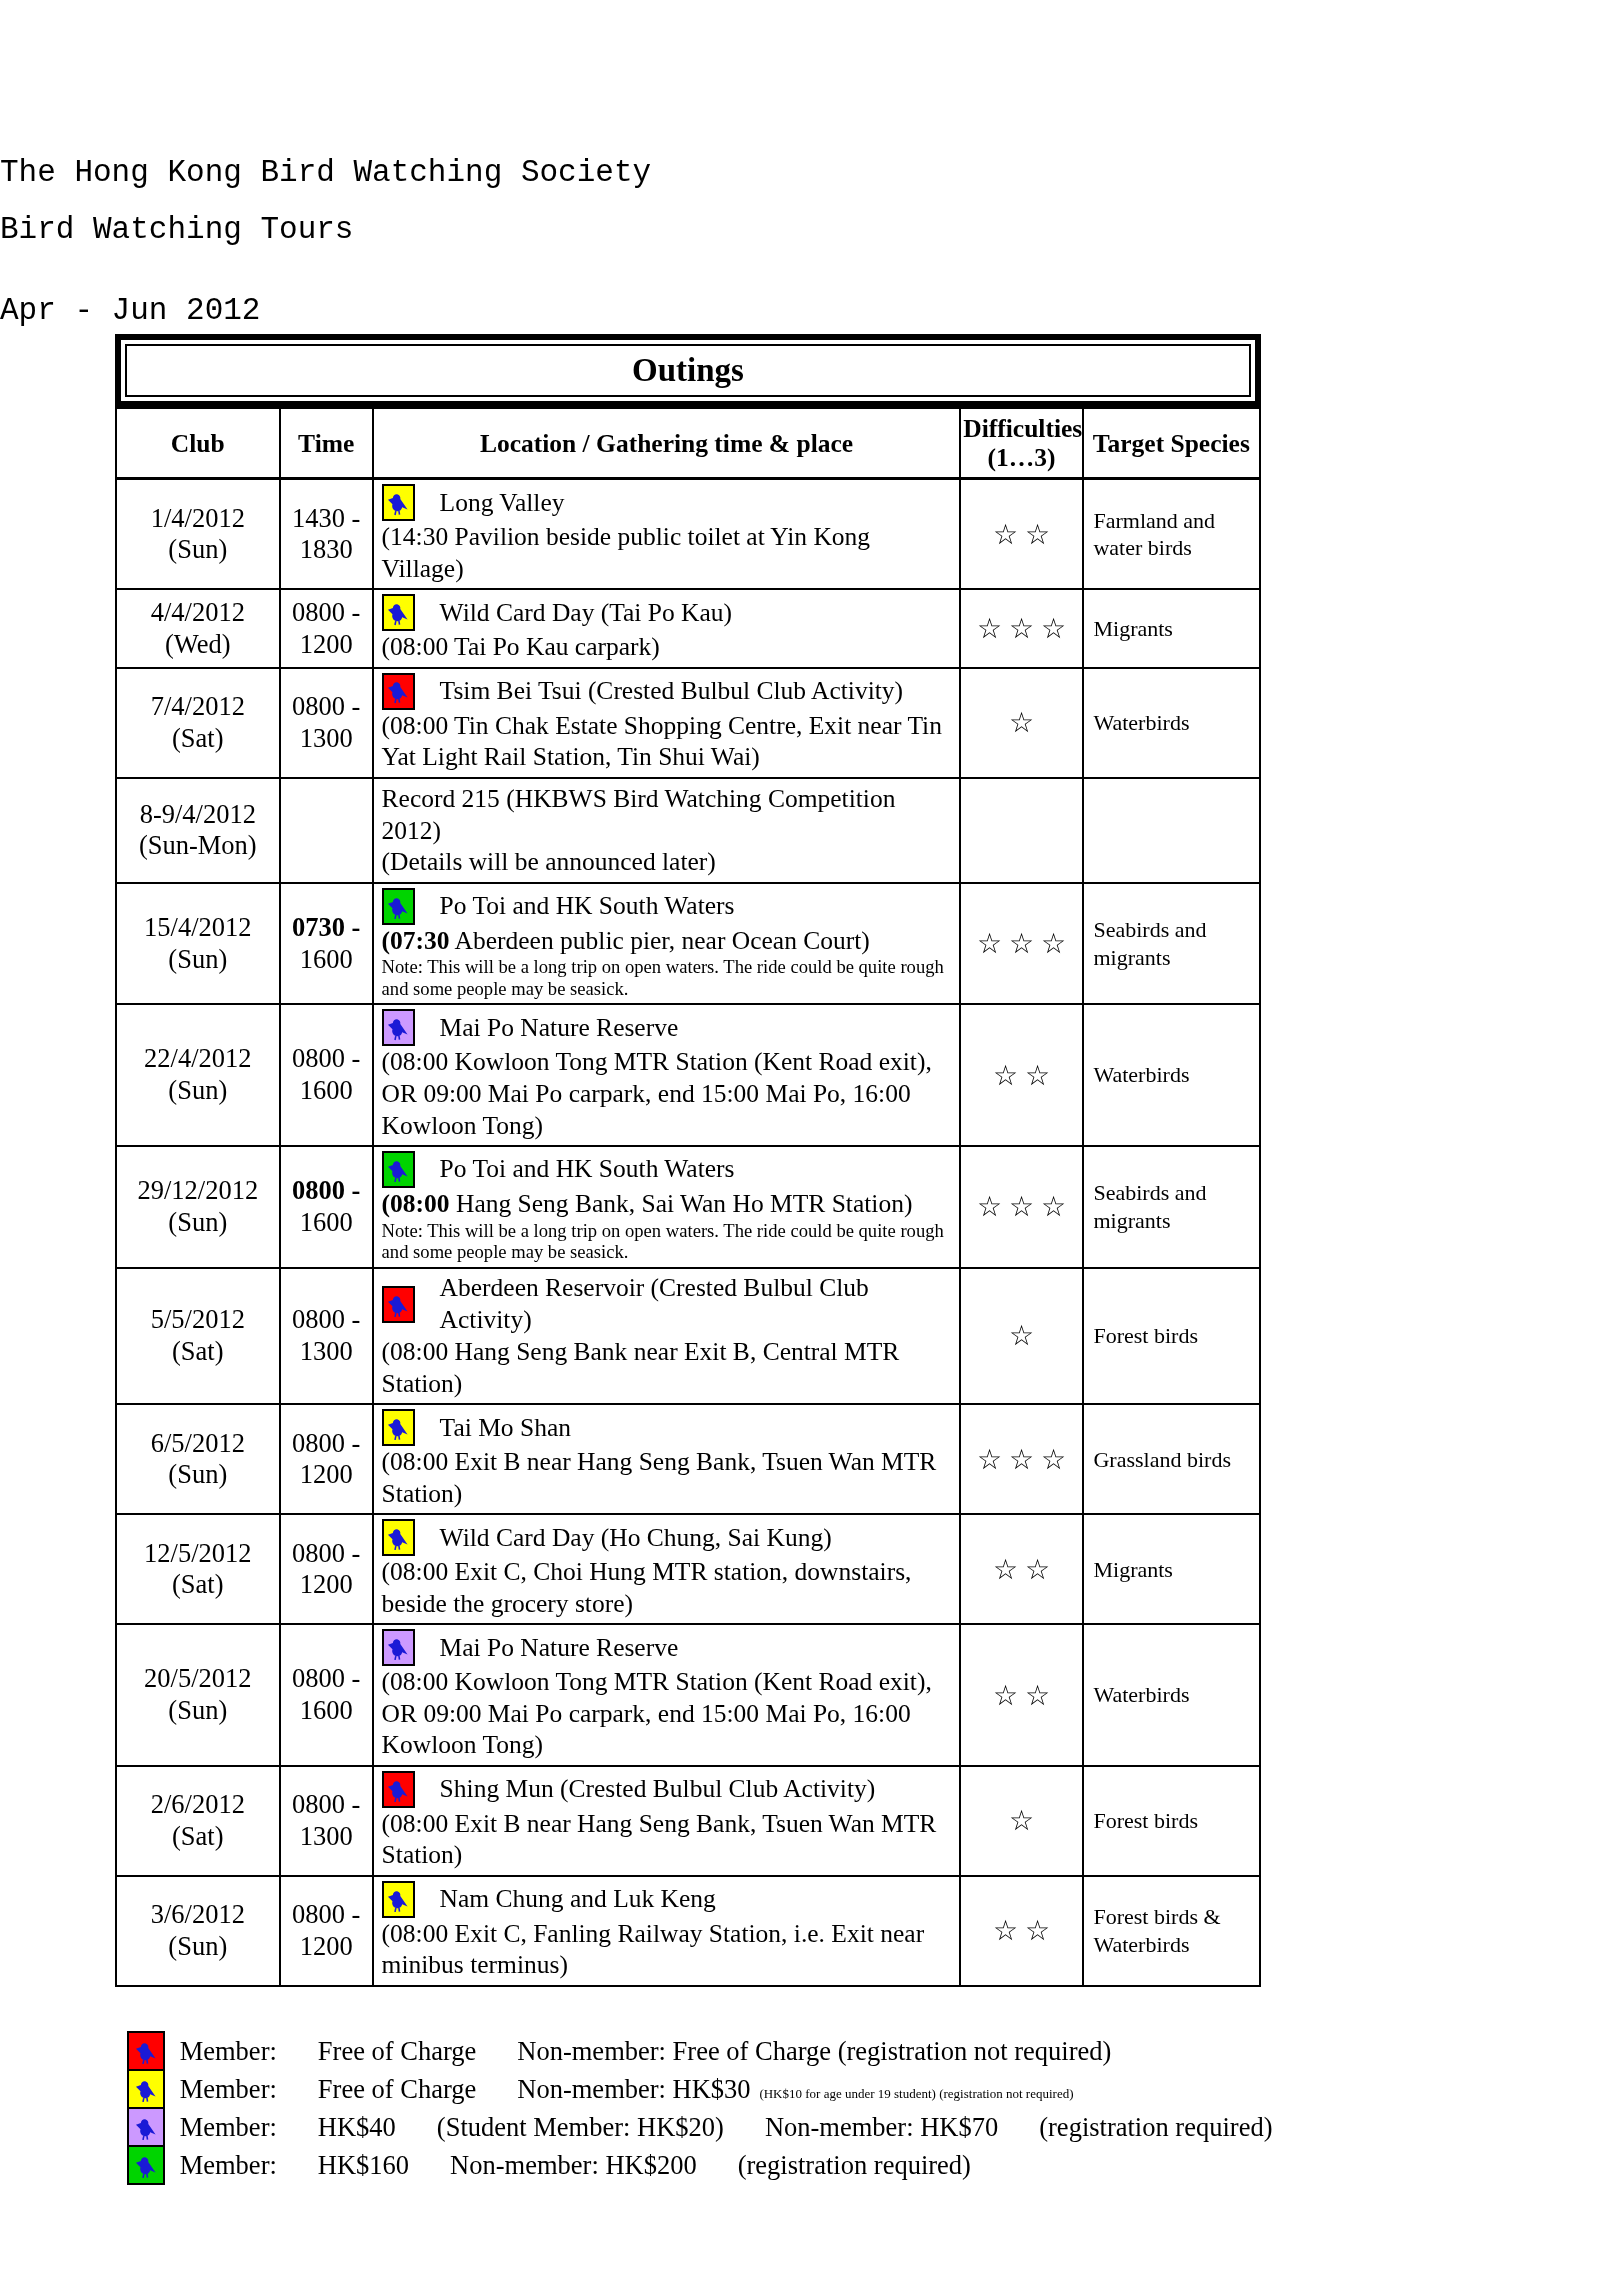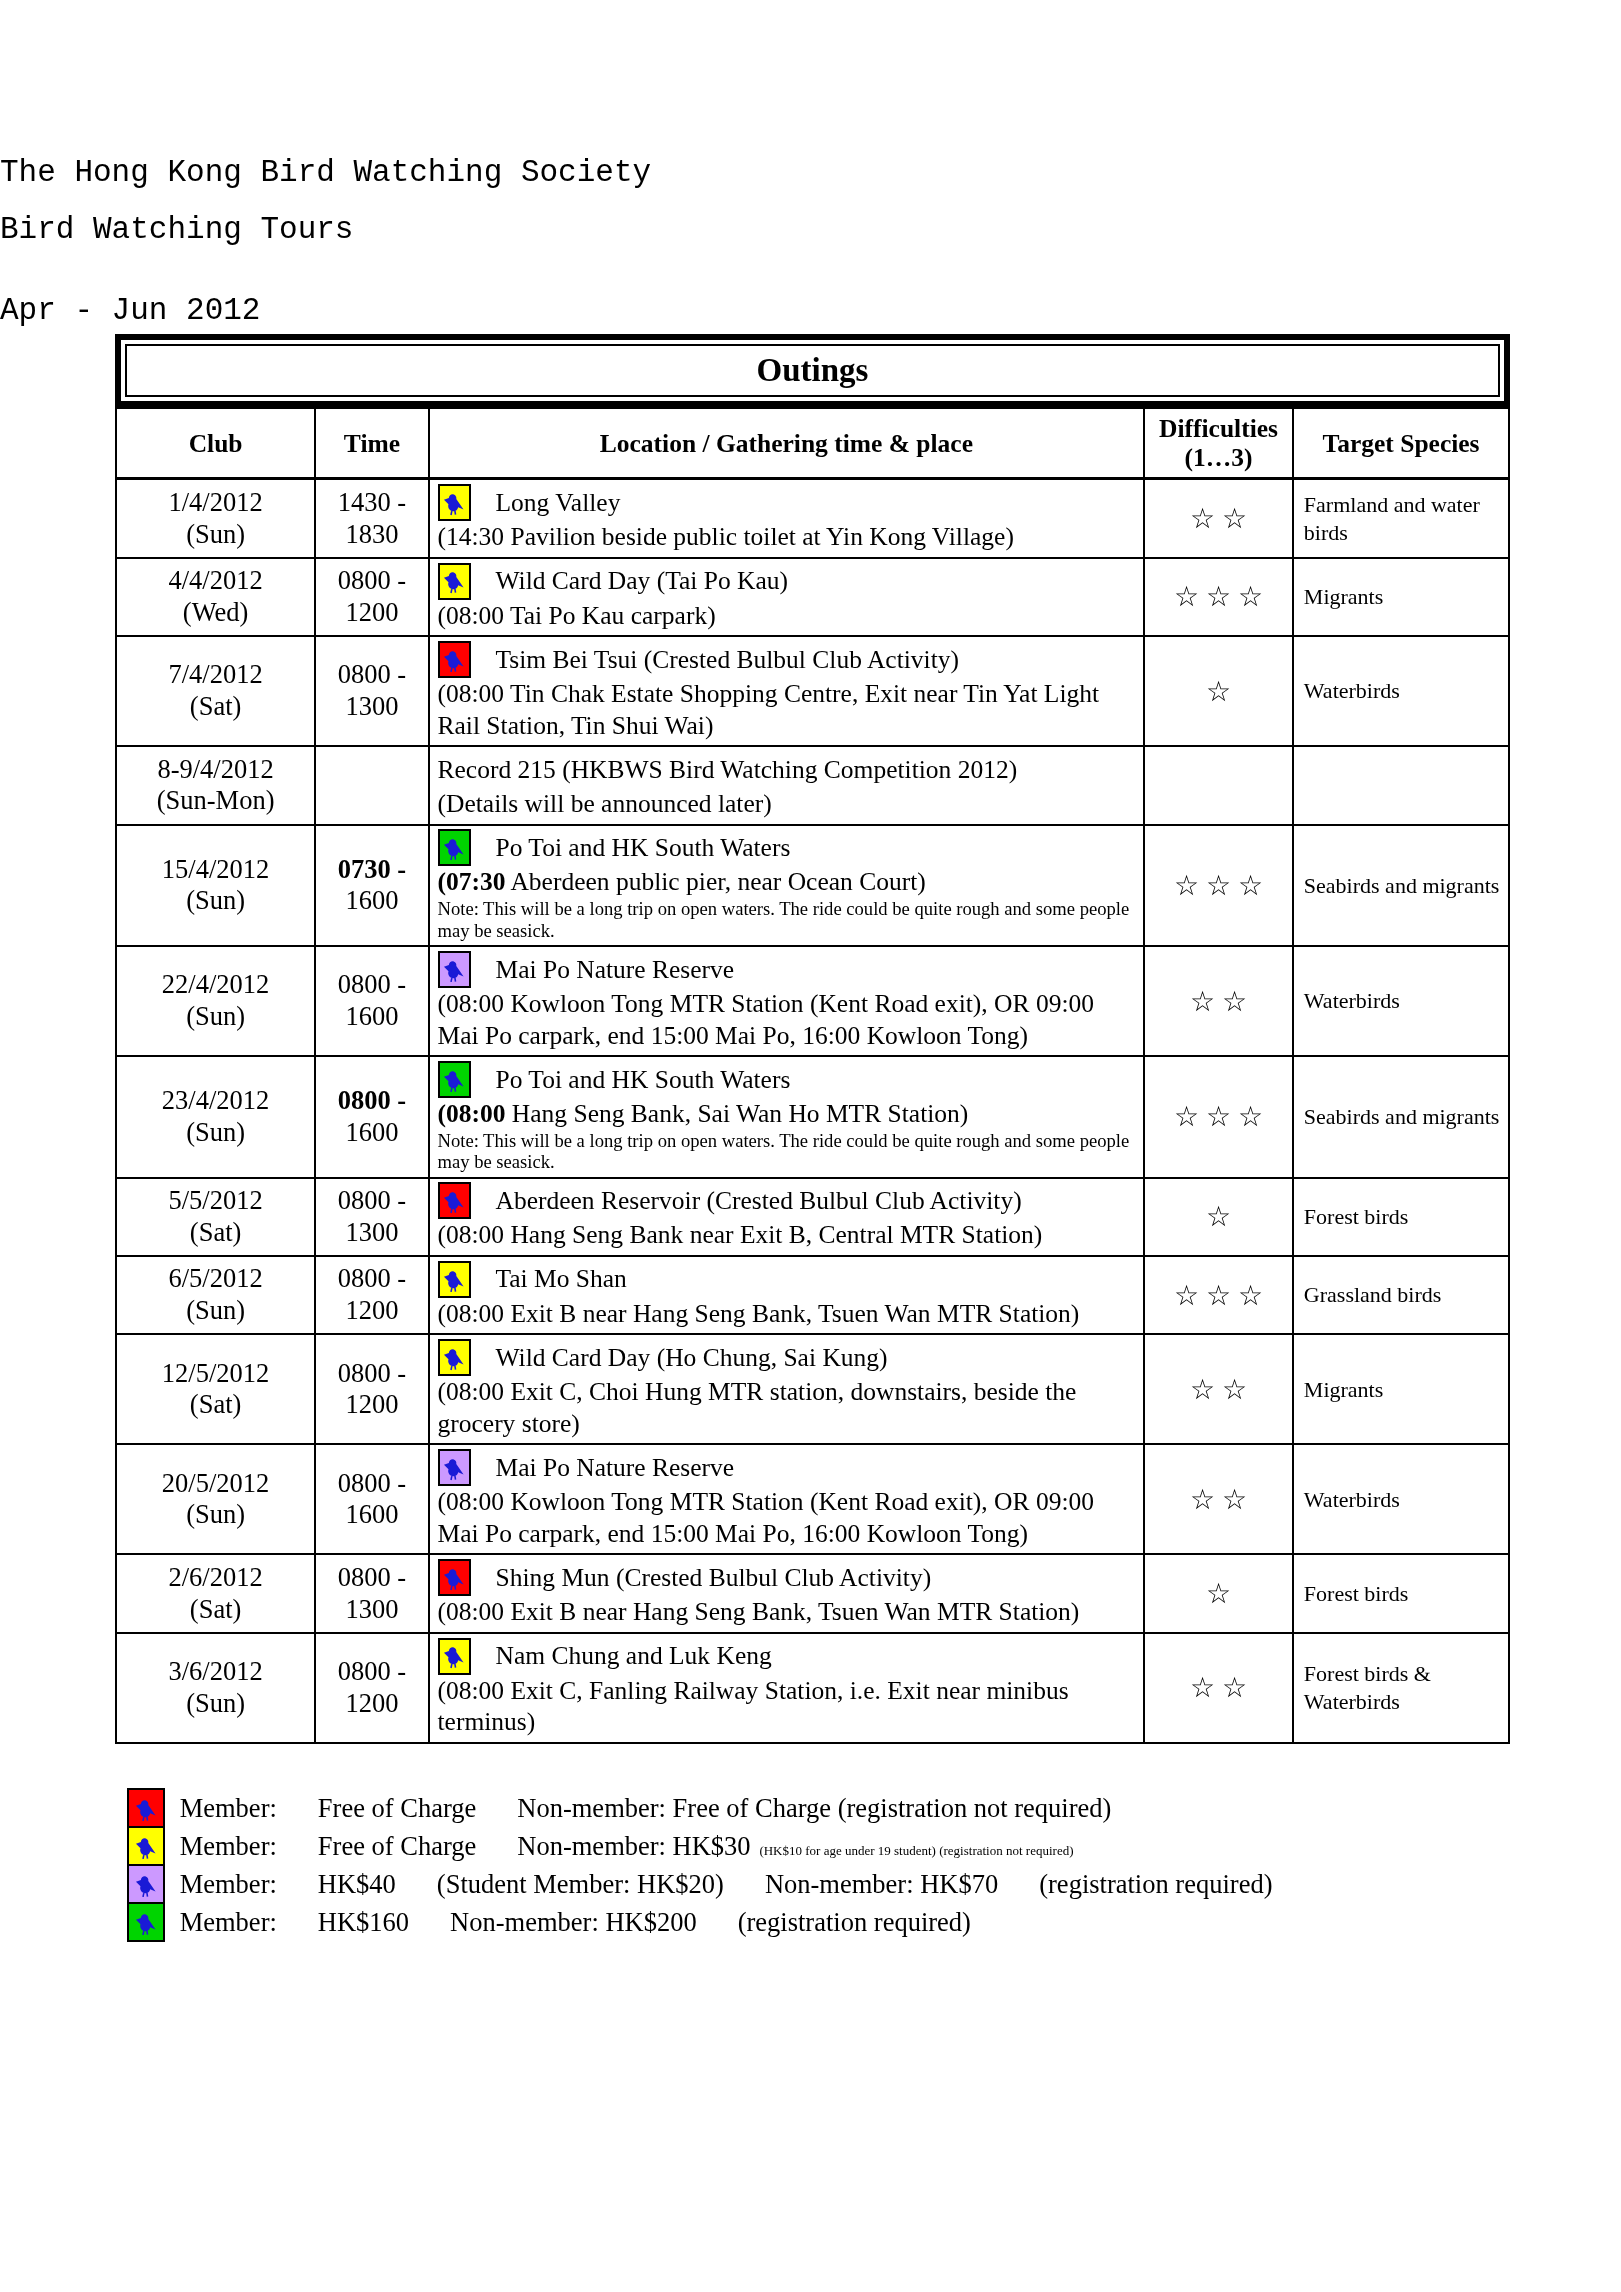--- a/index.html
+++ b/index.html
@@ -2,21 +2,21 @@
 <html><head>
 <meta charset="utf-8">
 <style>
   html,body{margin:0;padding:0;}
   body{width:1621px;height:2293px;background:#ffffff;color:#000;
        font-family:"Liberation Serif",serif;overflow:hidden;}
   .titles{font-family:Liberation Mono, monospace;text-align:left;}
   .t1{padding-top:155px;font-size:31px;line-height:1.15;}
   .t2{margin-top:21.6px;font-size:31px;line-height:1.15;}
   .period{margin-top:45px;font-size:31px;line-height:1.15;margin-bottom:5.9px;}
-  .tablewrap{margin:0 112px 0 115px;width:1395px;box-sizing:border-box;}
+  .tablewrap{margin:0 112px 0 115px;width:1146px;box-sizing:border-box;}
   .outings-frame{border:6.9px solid #000;padding:3.9px;box-sizing:border-box;}
   .outings-band{border:2px solid #000;text-align:center;font-weight:bold;
                 font-size:33px;padding:5.9px 0;}
   table.grid{width:100%;border-collapse:collapse;table-layout:fixed;
              border:2.9px solid #000;border-top:none;}
   th{border:2.9px solid #000;border-bottom:3.9px solid #000;font-size:25.5px;
      font-weight:bold;padding:4.9px 2px;line-height:1.15;text-align:center;}
   td{border:2px solid #000;vertical-align:middle;box-sizing:border-box;}
   .c-date,.c-time{text-align:center;font-size:26.5px;line-height:1.2;padding:4.9px 0;}
   .bold{font-weight:bold;}
@@ -203,21 +203,21 @@
               </span>
               <span class="loc-title">Mai Po Nature Reserve</span>
             </div>
             <div class="loc-gather">(08:00 Kowloon Tong MTR Station (Kent Road exit), OR 09:00 Mai Po carpark, end 15:00 Mai Po, 16:00 Kowloon Tong)</div>
           </td>
           <td class="c-diff">☆☆</td>
           <td class="c-target">Waterbirds</td>
         </tr>
         <tr>
           <td class="c-date">
-            <div>23/4/2012</div>
+            <div>29/12/2012</div>
             <div>(Sun)</div>
           </td>
           <td class="c-time">
             <div class="bold">0800 -</div>
             <div>1600</div>
           </td>
           <td class="c-loc">
             <div class="loc-line1">
               <span class="icon" style="background: rgb(0, 212, 0);">
                 <svg viewBox="0 0 24 26" width="23.5" height="25.5" aria-hidden="true">

